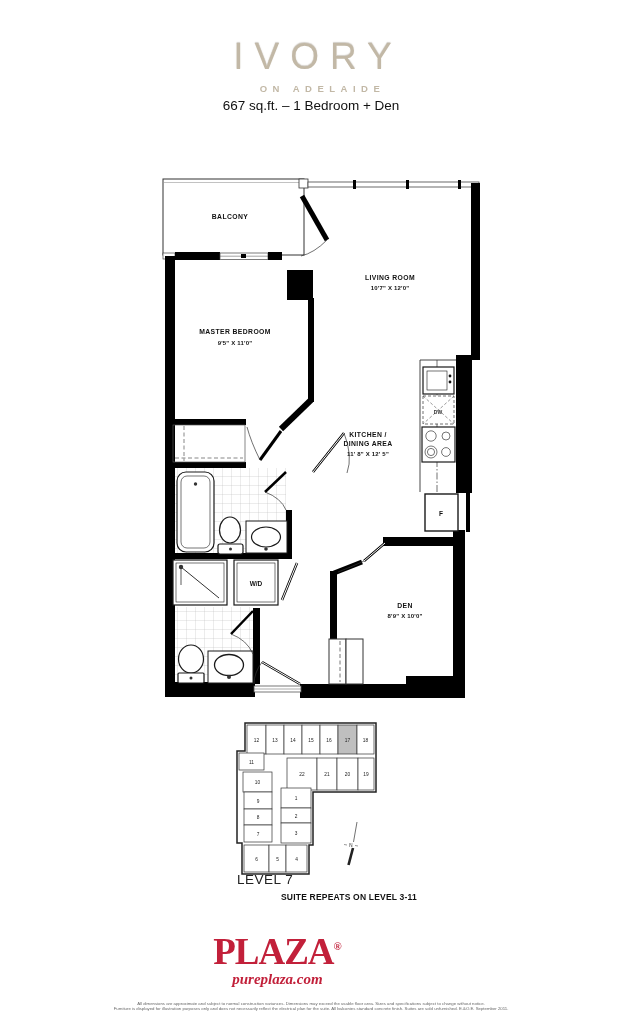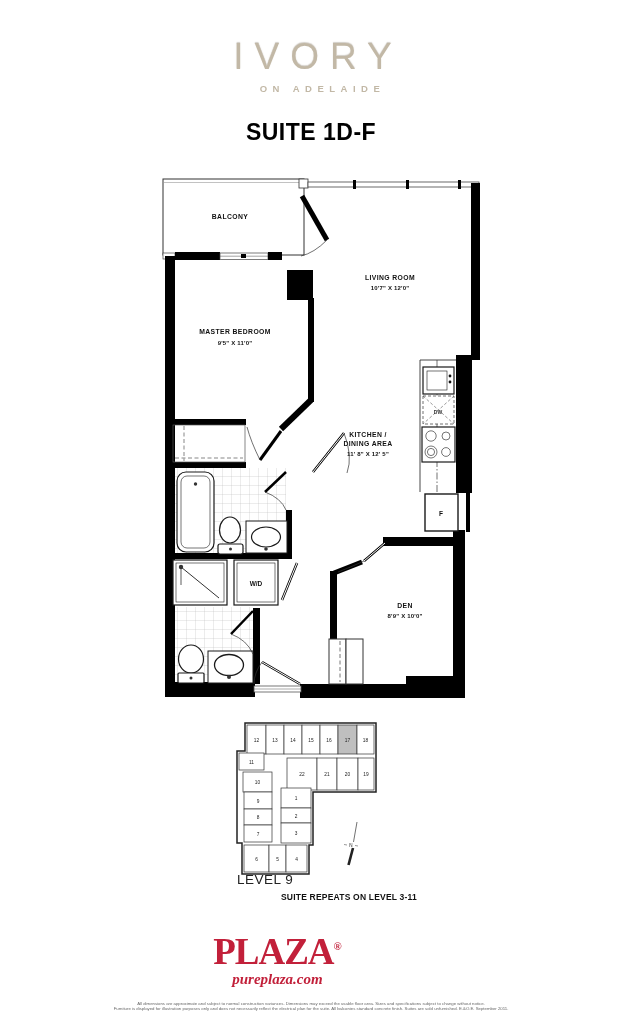--- a/index.html
+++ b/index.html
@@ -38,21 +38,21 @@
   .arc{fill:none;stroke:#333;stroke-width:.7;}
 </style>
 </head>
 <body>
 
 <div class="page">
 
   <div class="hdr">
     <div class="brand">IVORY</div>
     <div class="brand-sub">ON ADELAIDE</div>
-    <div class="suite-title">SUITE 1D-F</div>
+    <div class="suite-sub">667 sq.ft. – 1 Bedroom + Den</div>
   </div>
 
   <svg class="plan-svg" viewBox="0 0 340 545">
     <defs>
       <pattern id="tile" width="9" height="9" patternUnits="userSpaceOnUse">
         <path d="M9 0H0V9" fill="none" stroke="#a8a8a8" stroke-width="0.45"></path>
       </pattern>
     </defs>
 
     <g>
@@ -290,21 +290,21 @@
       </g>
     <g>
       <line x1="127" y1="110" x2="123.5" y2="130" stroke="#333" stroke-width="0.7"></line>
       <line x1="123" y1="136" x2="118.5" y2="153" stroke="#222" stroke-width="2.6"></line>
       <line x1="114" y1="132.5" x2="117" y2="133" stroke="#333" stroke-width="0.5"></line>
       <line x1="125" y1="133.5" x2="128" y2="134" stroke="#333" stroke-width="0.5"></line>
       <text class="kp-n" x="121" y="135">N</text>
     </g>
   </svg>
 
-  <div class="level-label">LEVEL 9</div>
+  <div class="level-label">LEVEL 7</div>
   <div class="repeat-note">SUITE REPEATS ON LEVEL 3-11</div>
 
   <div class="ftr">
     <div class="plaza"><span>PLAZA</span><sup>®</sup></div>
     <div class="plaza-web">pureplaza.com</div>
   </div>
   <div class="fineprint">
     <div>All dimensions are approximate and subject to normal construction variances. Dimensions may exceed the usable floor area. Sizes and specifications subject to change without notice.</div>
     <div>Furniture is displayed for illustration purposes only and does not necessarily reflect the electrical plan for the suite. All balconies standard concrete finish. Suites are sold unfurnished. E.&amp;O.E. September 2011.</div>
   </div>

